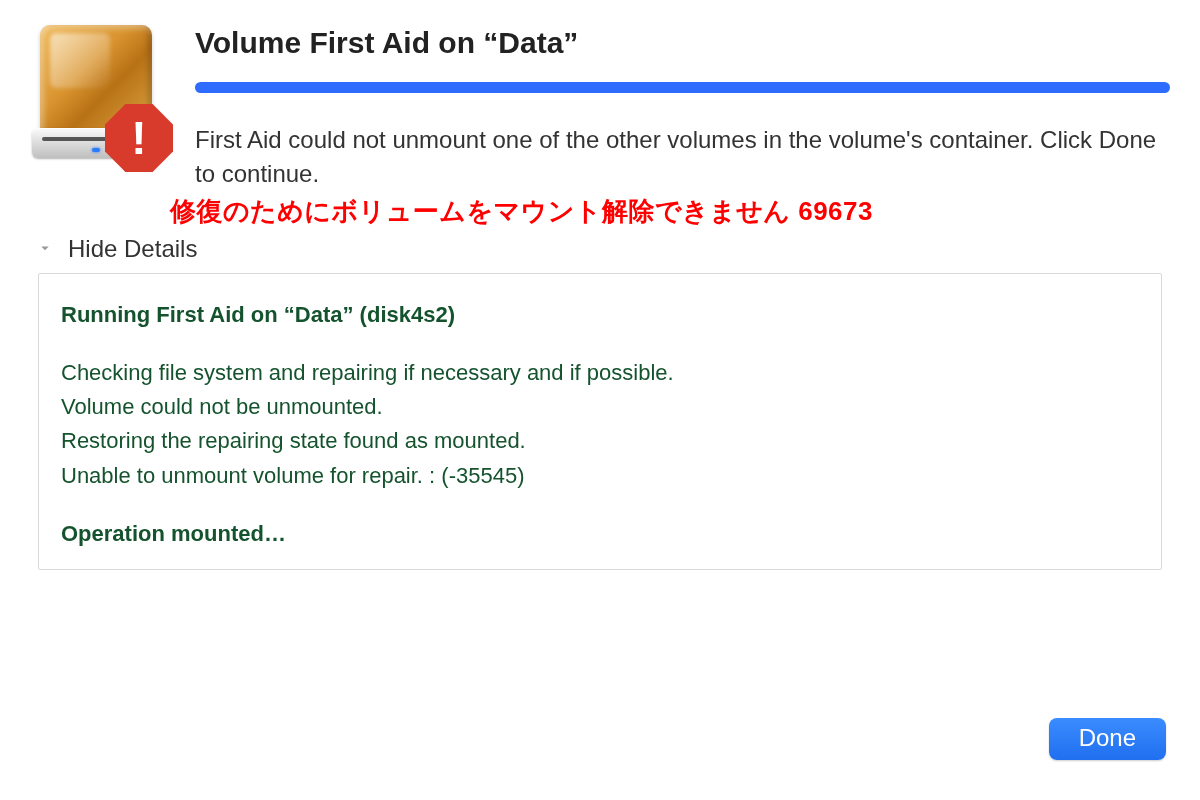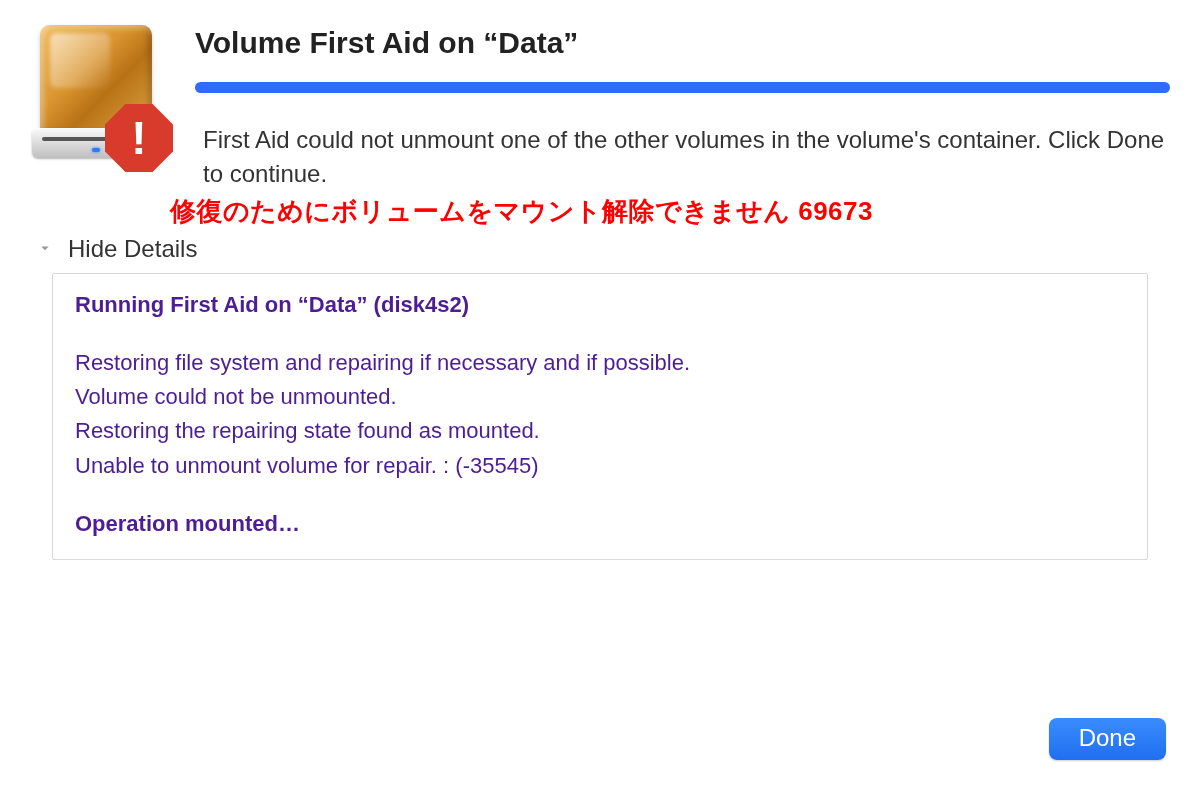--- a/index.html
+++ b/index.html
@@ -116,21 +116,20 @@
     .progress-fill {
       width: 100%;
       height: 100%;
       background: #2e6cff;
     }
     .message {
       font-size: 24px;
       line-height: 1.4;
       color: #333;
       margin-bottom: 0;
-      margin-left: 8px;
     }
     .jp-note {
       font-size: 26px;
       color: #ff0000;
       text-align: left;
       margin: 4px 0 4px 140px;
       letter-spacing: 0.5px;
       font-weight: bold;
     }
     .details-toggle {
@@ -144,26 +143,26 @@
     }
     .chevron {
       width: 18px;
       height: 18px;
       display: inline-block;
     }
     .chevron svg { width: 18px; height: 18px; fill: #9a9a9a; }
     .details-box {
       border: 1px solid #d9d9d9;
       border-radius: 2px;
-      padding: 14px 22px 18px 22px;
-      margin: 0 22px;
+      padding: 24px 22px 18px 22px;
+      margin: 0 8px;
       background: #fff;
       font-size: 22px;
       line-height: 1.55;
-      color: #4c1d95;
+      color: #14532d;
     }
     .details-title {
       font-weight: 700;
       margin-bottom: 24px;
     }
     .details-line {
     }
     .details-footer {
       font-weight: 700;
       margin-top: 24px;
@@ -221,21 +220,21 @@
     <span class="chevron">
       <svg viewBox="0 0 24 24">
           <path d="M7 10l5 5 5-5z"></path>
         </svg>
     </span>
     <span>Hide Details</span>
   </div>
 
   <div class="details-box">
     <div class="details-title">Running First Aid on “Data” (disk4s2)</div>
-    <div class="details-line">Restoring file system and repairing if necessary and if possible.</div>
+    <div class="details-line">Checking file system and repairing if necessary and if possible.</div>
     <div class="details-line">Volume could not be unmounted.</div>
     <div class="details-line">Restoring the repairing state found as mounted.</div>
     <div class="details-line">Unable to unmount volume for repair. : (-35545)</div>
     <div class="details-footer">Operation mounted…</div>
   </div>
 
   <div class="button-row">
     <button class="done-btn">Done</button>
   </div>
 

